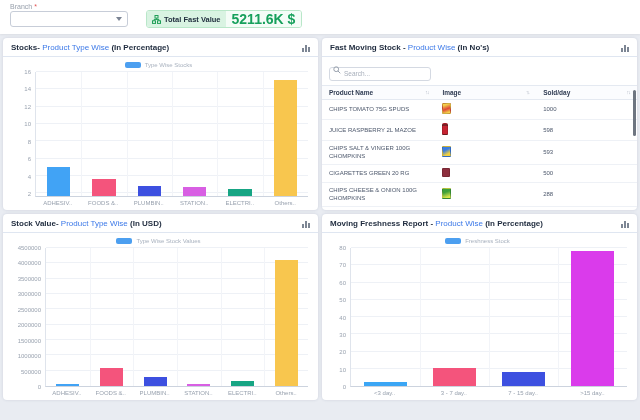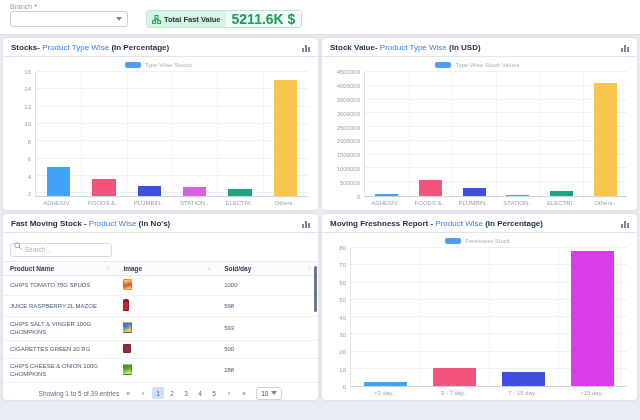--- a/index.html
+++ b/index.html
@@ -165,20 +165,99 @@
           <span class="x-label">STATION..</span>
           <span class="x-label">ELECTRI..</span>
           <span class="x-label">Others..</span>
         </div>
       </div>
   </div>
 
   <div class="panel">
     <div class="panel-head">
       <div class="panel-title">
+        <span class="t-bold">Fast Moving Stock -</span>
+        <span class="t-link">Product Wise</span>
+        <span class="t-bold">(In No's)</span>
+      </div>
+      <span class="toggle-icon">
+          <i></i>
+          <i></i>
+          <i></i>
+        </span>
+    </div>
+    <div class="search-row">
+      <div class="search-box">
+        <svg class="search-icon" width="8" height="8" viewBox="0 0 8 8">
+          <circle cx="3.2" cy="3.2" r="2.4" fill="none" stroke="#98a0ac" stroke-width="1"></circle>
+          <line x1="5" y1="5" x2="7.3" y2="7.3" stroke="#98a0ac" stroke-width="1"></line>
+        </svg>
+        <input class="search-input" type="text" placeholder="Search..." style="">
+      </div>
+    </div>
+    <table class="ftable">
+      <thead id="ft-head">
+          <tr>
+            <th><span>Product Name</span><span class="sort-icon">↑↓</span></th>
+            <th><span>Image</span><span class="sort-icon">↑↓</span></th>
+            <th><span>Sold/day</span><span class="sort-icon">↑↓</span></th>
+          </tr>
+        </thead>
+      <tbody id="ft-body">
+          <tr>
+            <td class="cell-name">CHIPS TOMATO 75G SPUDS</td>
+            <td><span class="prod-img chips-bag-yellow"></span></td>
+            <td>1000</td>
+          </tr>
+          <tr>
+            <td class="cell-name">JUICE RASPBERRY 2L MAZOE</td>
+            <td><span class="prod-img juice-bottle-red"></span></td>
+            <td>598</td>
+          </tr>
+          <tr>
+            <td class="cell-name">CHIPS SALT &amp; VINGER 100G CHOMPKINS</td>
+            <td><span class="prod-img chips-bag-blue"></span></td>
+            <td>593</td>
+          </tr>
+          <tr>
+            <td class="cell-name">CIGARETTES GREEN 20 RG</td>
+            <td><span class="prod-img cigarette-pack-maroon"></span></td>
+            <td>500</td>
+          </tr>
+          <tr>
+            <td class="cell-name">CHIPS CHEESE &amp; ONION 100G CHOMPKINS</td>
+            <td><span class="prod-img chips-bag-green"></span></td>
+            <td>288</td>
+          </tr>
+        </tbody>
+    </table>
+    <div class="table-footer">
+      <span>Showing 1 to 5 of 39 entries</span>
+      <span class="page-btn">«</span>
+      <span class="page-btn">‹</span>
+      <span id="page-numbers">
+          <span class="page-btn active">1</span>
+          <span class="page-btn">2</span>
+          <span class="page-btn">3</span>
+          <span class="page-btn">4</span>
+          <span class="page-btn">5</span>
+        </span>
+      <span class="page-btn">›</span>
+      <span class="page-btn">»</span>
+      <span class="page-size">
+        <span>10</span>
+        <span class="caret"></span>
+      </span>
+    </div>
+    <div class="table-scrollbar"></div>
+  </div>
+
+  <div class="panel">
+    <div class="panel-head">
+      <div class="panel-title">
         <span class="t-bold">Stock Value-</span>
         <span class="t-link">Product Type Wise</span>
         <span class="t-bold">(In USD)</span>
       </div>
       <span class="toggle-icon">
           <i></i>
           <i></i>
           <i></i>
         </span>
     </div>
@@ -230,99 +309,20 @@
           <span class="x-label">STATION..</span>
           <span class="x-label">ELECTRI..</span>
           <span class="x-label">Others..</span>
         </div>
       </div>
   </div>
 
   <div class="panel">
     <div class="panel-head">
       <div class="panel-title">
-        <span class="t-bold">Fast Moving Stock -</span>
-        <span class="t-link">Product Wise</span>
-        <span class="t-bold">(In No's)</span>
-      </div>
-      <span class="toggle-icon">
-          <i></i>
-          <i></i>
-          <i></i>
-        </span>
-    </div>
-    <div class="search-row">
-      <div class="search-box">
-        <svg class="search-icon" width="8" height="8" viewBox="0 0 8 8">
-          <circle cx="3.2" cy="3.2" r="2.4" fill="none" stroke="#98a0ac" stroke-width="1"></circle>
-          <line x1="5" y1="5" x2="7.3" y2="7.3" stroke="#98a0ac" stroke-width="1"></line>
-        </svg>
-        <input class="search-input" type="text" placeholder="Search..." style="">
-      </div>
-    </div>
-    <table class="ftable">
-      <thead id="ft-head">
-          <tr>
-            <th><span>Product Name</span><span class="sort-icon">↑↓</span></th>
-            <th><span>Image</span><span class="sort-icon">↑↓</span></th>
-            <th><span>Sold/day</span><span class="sort-icon">↑↓</span></th>
-          </tr>
-        </thead>
-      <tbody id="ft-body">
-          <tr>
-            <td class="cell-name">CHIPS TOMATO 75G SPUDS</td>
-            <td><span class="prod-img chips-bag-yellow"></span></td>
-            <td>1000</td>
-          </tr>
-          <tr>
-            <td class="cell-name">JUICE RASPBERRY 2L MAZOE</td>
-            <td><span class="prod-img juice-bottle-red"></span></td>
-            <td>598</td>
-          </tr>
-          <tr>
-            <td class="cell-name">CHIPS SALT &amp; VINGER 100G CHOMPKINS</td>
-            <td><span class="prod-img chips-bag-blue"></span></td>
-            <td>593</td>
-          </tr>
-          <tr>
-            <td class="cell-name">CIGARETTES GREEN 20 RG</td>
-            <td><span class="prod-img cigarette-pack-maroon"></span></td>
-            <td>500</td>
-          </tr>
-          <tr>
-            <td class="cell-name">CHIPS CHEESE &amp; ONION 100G CHOMPKINS</td>
-            <td><span class="prod-img chips-bag-green"></span></td>
-            <td>288</td>
-          </tr>
-        </tbody>
-    </table>
-    <div class="table-footer">
-      <span>Showing 1 to 5 of 39 entries</span>
-      <span class="page-btn">«</span>
-      <span class="page-btn">‹</span>
-      <span id="page-numbers">
-          <span class="page-btn active">1</span>
-          <span class="page-btn">2</span>
-          <span class="page-btn">3</span>
-          <span class="page-btn">4</span>
-          <span class="page-btn">5</span>
-        </span>
-      <span class="page-btn">›</span>
-      <span class="page-btn">»</span>
-      <span class="page-size">
-        <span>10</span>
-        <span class="caret"></span>
-      </span>
-    </div>
-    <div class="table-scrollbar"></div>
-  </div>
-
-  <div class="panel">
-    <div class="panel-head">
-      <div class="panel-title">
         <span class="t-bold">Moving Freshness Report -</span>
         <span class="t-link">Product Wise</span>
         <span class="t-bold">(In Percentage)</span>
       </div>
       <span class="toggle-icon">
           <i></i>
           <i></i>
           <i></i>
         </span>
     </div>

